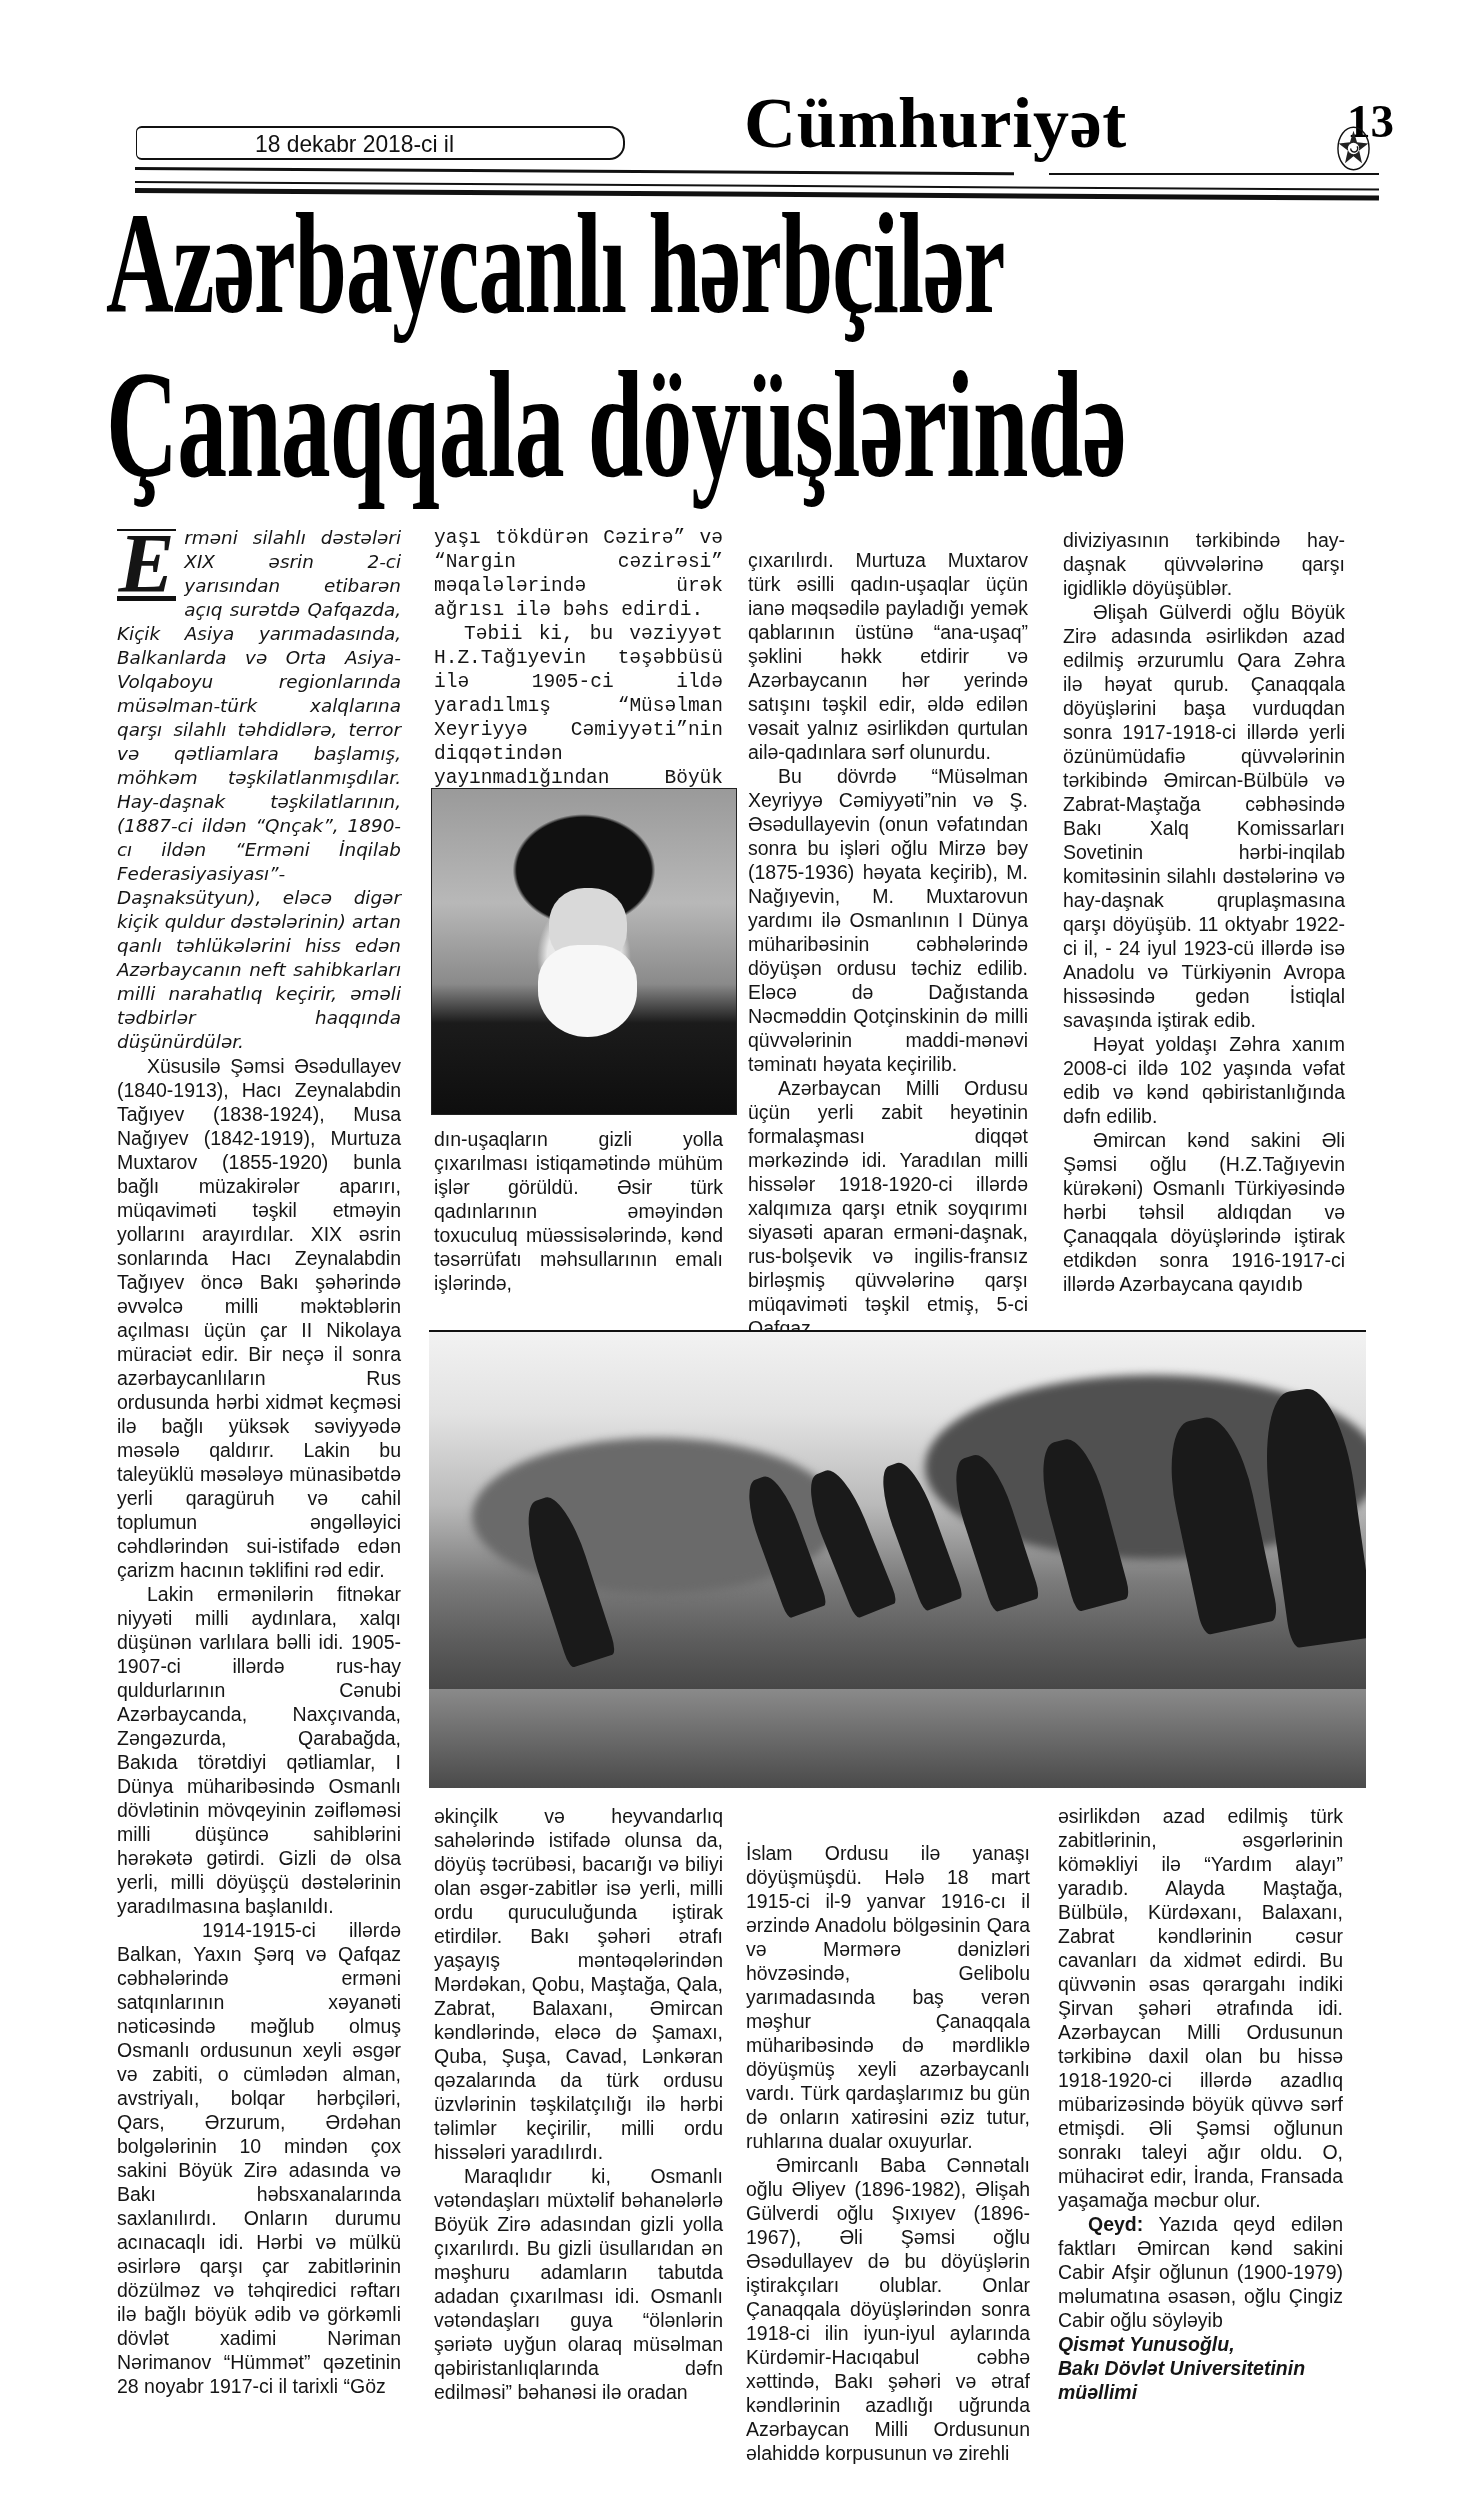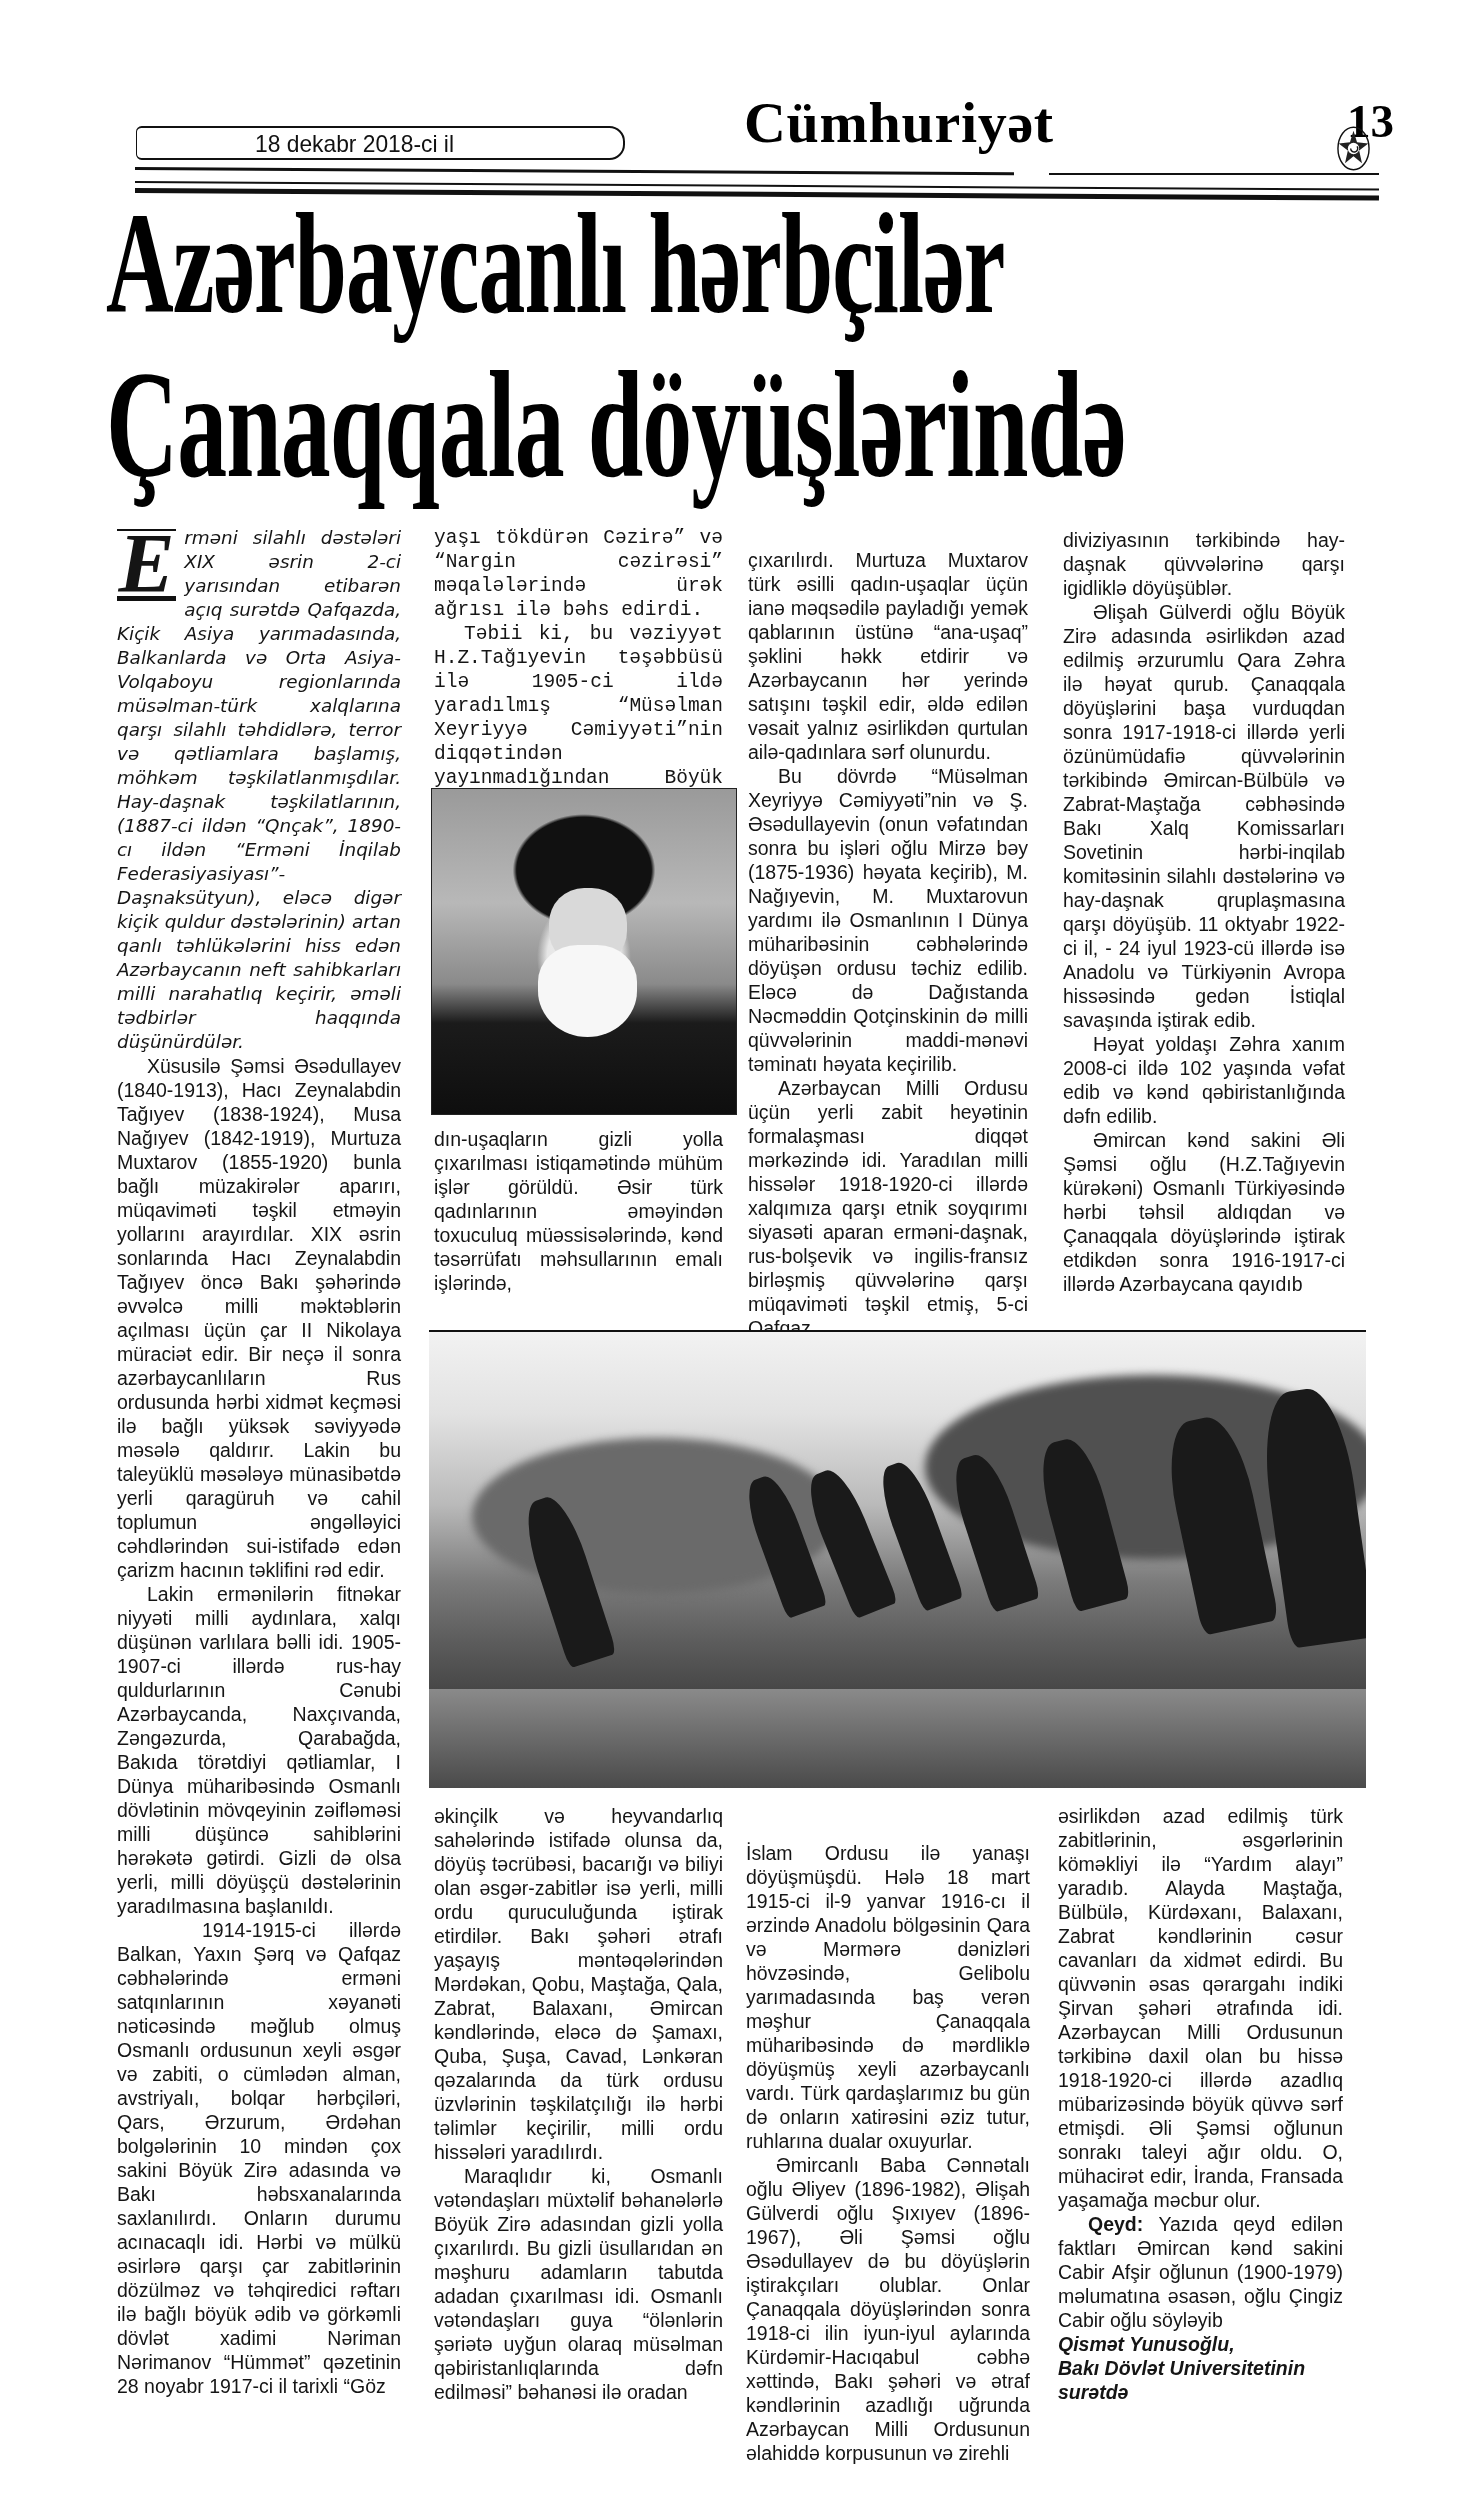--- a/index.html
+++ b/index.html
@@ -3,21 +3,21 @@
 <meta charset="utf-8">
 <style>
   html, body { margin:0; padding:0; background:#ffffff; }
   body { width:1467px; height:2512px; position:relative; overflow:hidden; color:#111; font-family:"Liberation Sans", sans-serif; }
   .abs { position:absolute; }
 
   
   .page-number { left:1347px; top:62px; font-family:"Liberation Serif", serif; font-weight:bold; font-size:47px; line-height:47px; color:#000;margin-top:36px; }
   .date-box { left:136px; top:126px; width:489px; height:34px; border:2.8px solid #111; border-left-width:1.4px; border-radius:5.7px 15.6px 15.6px 5.7px; box-sizing:border-box; }
   .date-text { left:255px; top:128px; font-family:"Liberation Sans", sans-serif; font-size:24px; line-height:31px; color:#111; transform:scaleX(0.95); transform-origin:left; }
-  .masthead { left:744px; top:91px; font-family:"Liberation Serif", serif; font-weight:bold; font-size:58px; line-height:64px; color:#000; letter-spacing:0.7px; }
+  .masthead { left:744px; top:91px; font-family:"Liberation Serif", serif; font-weight:bold; font-size:72px; line-height:64px; color:#000; letter-spacing:0.7px; }
   .emblem { left:1333px; top:125px; width:41px; height:47px; }
   .rule { left:135px; background:#111; }
 
   
   .headline { left:106px; width:1276px; font-family:"Liberation Serif", serif; font-weight:bold; color:#000; white-space:nowrap; transform-origin:left top; }
   .headline-1 { top:191px; font-size:142px; line-height:142px; transform:scaleX(0.66) scaleY(1.02); letter-spacing:-1.4px; }
   .headline-2 { top:347px; font-size:149px; line-height:149px; transform:scaleX(0.67) scaleY(1.03); letter-spacing:-1.4px; }
 
   
   .col { font-size:19.5px; line-height:24px; text-align:justify; hyphens:manual; color:#151515; }
@@ -128,15 +128,15 @@
 <div class="abs col col3b">
   <p class="noindent">İslam Ordusu ilə yanaşı döyüşmüşdü. Hələ 18 mart 1915-ci il-9 yanvar 1916-cı il ərzində Anadolu bölgəsinin Qara və Mərmərə dənizləri hövzəsində, Gelibolu yarımadasında baş verən məşhur Çanaqqala müharibəsində də mərdliklə döyüşmüş xeyli azərbaycanlı vardı. Türk qardaşlarımız bu gün də onların xatirəsini əziz tutur, ruhlarına dualar oxuyurlar.</p>
   <p>Əmircanlı Baba Cənnətalı oğlu Əliyev (1896-1982), Əlişah Gülverdi oğlu Şıxıyev (1896-1967), Əli Şəmsi oğlu Əsədullayev də bu döyüşlərin iştirakçıları olublar. Onlar Çanaqqala döyüşlərindən sonra 1918-ci ilin iyun-iyul aylarında Kürdəmir-Hacıqabul cəbhə xəttində, Bakı şəhəri və ətraf kəndlərinin azadlığı uğrunda Azərbaycan Milli Ordusunun əlahiddə korpusunun və zirehli</p>
 </div>
 
 <div class="abs col col4b">
   <p class="noindent">əsirlikdən azad edilmiş türk zabitlərinin, əsgərlərinin köməkliyi ilə “Yardım alayı” yaradıb. Alayda Maştağa, Bülbülə, Kürdəxanı, Balaxanı, Zabrat kəndlərinin cəsur cavanları da xidmət edirdi. Bu qüvvənin əsas qərargahı indiki Şirvan şəhəri ətrafında idi. Azərbaycan Milli Ordusunun tərkibinə daxil olan bu hissə 1918-1920-ci illərdə azadlıq mübarizəsində böyük qüvvə sərf etmişdi. Əli Şəmsi oğlunun sonrakı taleyi ağır oldu. O, mühacirət edir, İranda, Fransada yaşamağa məcbur olur.</p>
   <p><b>Qeyd:</b><span> Yazıda qeyd edilən faktları Əmircan kənd sakini Cabir Afşir oğlunun (1900-1979) məlumatına əsasən, oğlu Çingiz Cabir oğlu söyləyib</span></p>
   <p class="noindent sig">Qismət Yunusoğlu,</p>
   <p class="noindent sig">Bakı Dövlət Universitetinin</p>
-  <p class="noindent sig">surətdə</p>
+  <p class="noindent sig">müəllimi</p>
 </div>
 
 
 </body></html>

